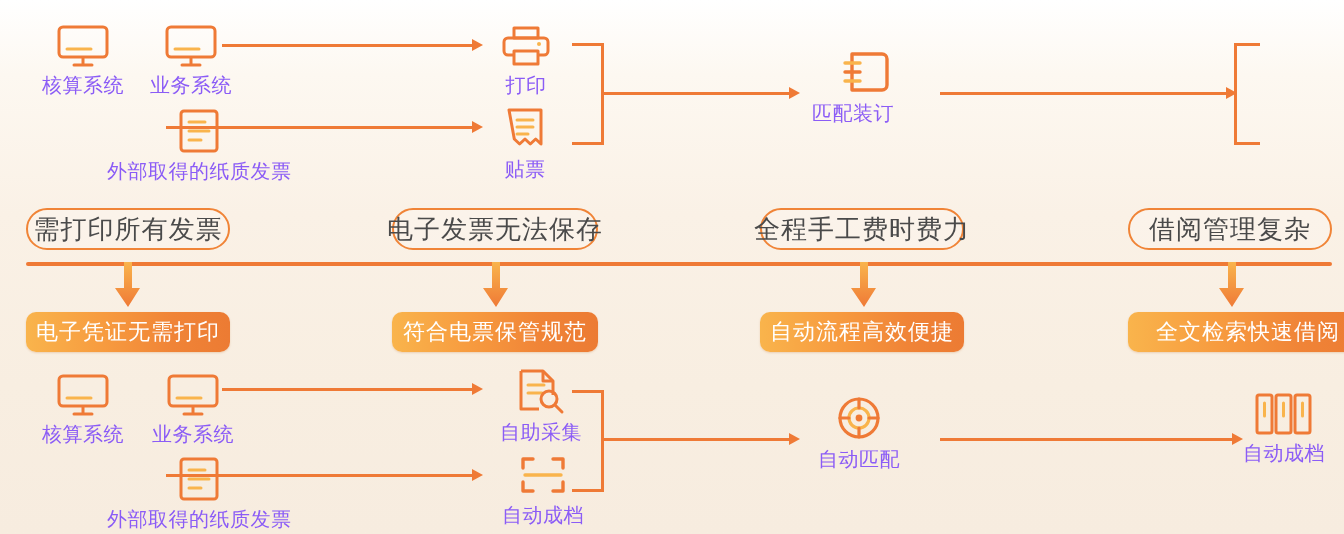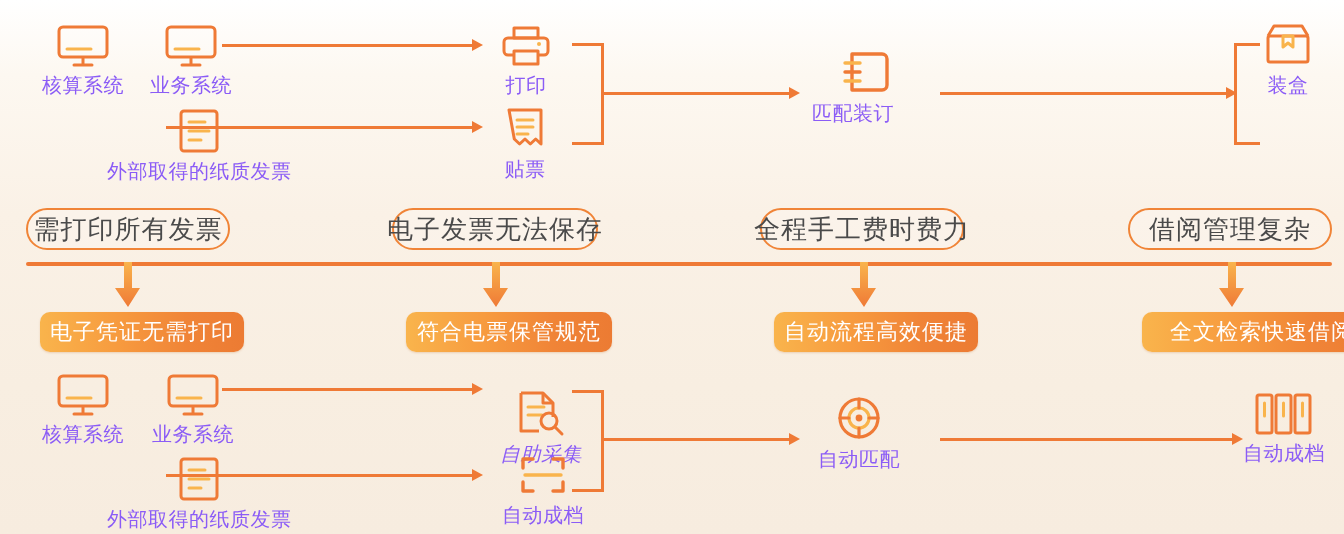--- a/index.html
+++ b/index.html
@@ -37,21 +37,20 @@
     color:#4a4a4a;font-size:26px;letter-spacing:1px;white-space:nowrap;
     height:42px;padding:0 18px;box-sizing:border-box;
   }
   .sol{
     position:absolute;display:flex;align-items:center;justify-content:center;
     border-radius:10px;
     background:linear-gradient(90deg,#f9b44c 0%,#f79b3f 38%,#f08437 72%,#ec7b33 100%);
     color:#ffffff;font-size:22px;letter-spacing:1px;white-space:nowrap;
     height:40px;padding:0 16px;box-sizing:border-box;
     box-shadow:0 1px 2px rgba(200,120,50,.25);
-    margin-left:14px;
   }
   .downarrow{position:absolute;width:26px;height:48px;}
 </style>
 </head>
 <body>
 
 <div class="stage">
 
   <div class="node" style="left:42px;top:24px;">
     <span class="ico">
@@ -138,30 +137,20 @@
     <span class="cap">匹配装订</span>
   </div>
 
   <div class="hline" style="left:940px;top:92px;width:288px;"></div>
   <div class="arrowhead" style="left:1226px;top:87px;"></div>
 
   <div class="hline" style="left:1234px;top:43px;width:26px;"></div>
   <div class="vline" style="left:1234px;top:43px;height:102px;"></div>
   <div class="hline" style="left:1234px;top:142px;width:26px;"></div>
 
-  <div class="node" style="left:1262px;top:22px;">
-    <span class="ico">
-      <svg width="52" height="46" viewBox="0 0 52 46">
-        <path d="M6 14l6-10h28l6 10" fill="none" stroke="#ef7a36" stroke-width="3" stroke-linejoin="round"></path>
-        <rect x="6" y="14" width="40" height="26" rx="2" fill="none" stroke="#ef7a36" stroke-width="3"></rect>
-        <path d="M21 14h10v11l-5-4-5 4z" fill="none" stroke="#f9b44c" stroke-width="3" stroke-linejoin="round"></path>
-      </svg>
-    </span>
-    <span class="cap">装盒</span>
-  </div>
 
 
   <div class="prob" style="left:26px;top:208px;width:204px;">
     <span>需打印所有发票</span>
   </div>
   <div class="prob" style="left:760px;top:208px;width:204px;">
     <span>全程手工费时费力</span>
   </div>
   <div class="prob" style="left:392px;top:208px;width:206px;">
     <span>电子发票无法保存</span>
@@ -265,21 +254,21 @@
         <line x1="11" y1="23" x2="31" y2="23" stroke="#f9b44c" stroke-width="3" stroke-linecap="round"></line>
         <line x1="11" y1="32" x2="23" y2="32" stroke="#f9b44c" stroke-width="3" stroke-linecap="round"></line>
       </svg>
     </span>
     <span class="cap">外部取得的纸质发票</span>
   </div>
 
   <div class="hline" style="left:166px;top:474px;width:308px;"></div>
   <div class="arrowhead" style="left:472px;top:469px;"></div>
 
-  <div class="node" style="left:500px;top:389px;font-style:italic;">
+  <div class="node" style="left:500px;top:367px;">
     <span class="ico">
       <svg width="52" height="48" viewBox="0 0 52 48">
         <path d="M6 4h22l10 10v14" fill="none" stroke="#ef7a36" stroke-width="3" stroke-linejoin="round"></path>
         <path d="M6 4v38h18" fill="none" stroke="#ef7a36" stroke-width="3" stroke-linejoin="round"></path>
         <path d="M28 4v10h10" fill="none" stroke="#ef7a36" stroke-width="3" stroke-linejoin="round"></path>
         <line x1="13" y1="18" x2="29" y2="18" stroke="#f9b44c" stroke-width="3" stroke-linecap="round"></line>
         <line x1="13" y1="26" x2="27" y2="26" stroke="#f9b44c" stroke-width="3" stroke-linecap="round"></line>
         <circle cx="34" cy="32" r="8" fill="none" stroke="#ef7a36" stroke-width="3"></circle>
         <line x1="40" y1="38" x2="47" y2="45" stroke="#ef7a36" stroke-width="3" stroke-linecap="round"></line>
       </svg>

